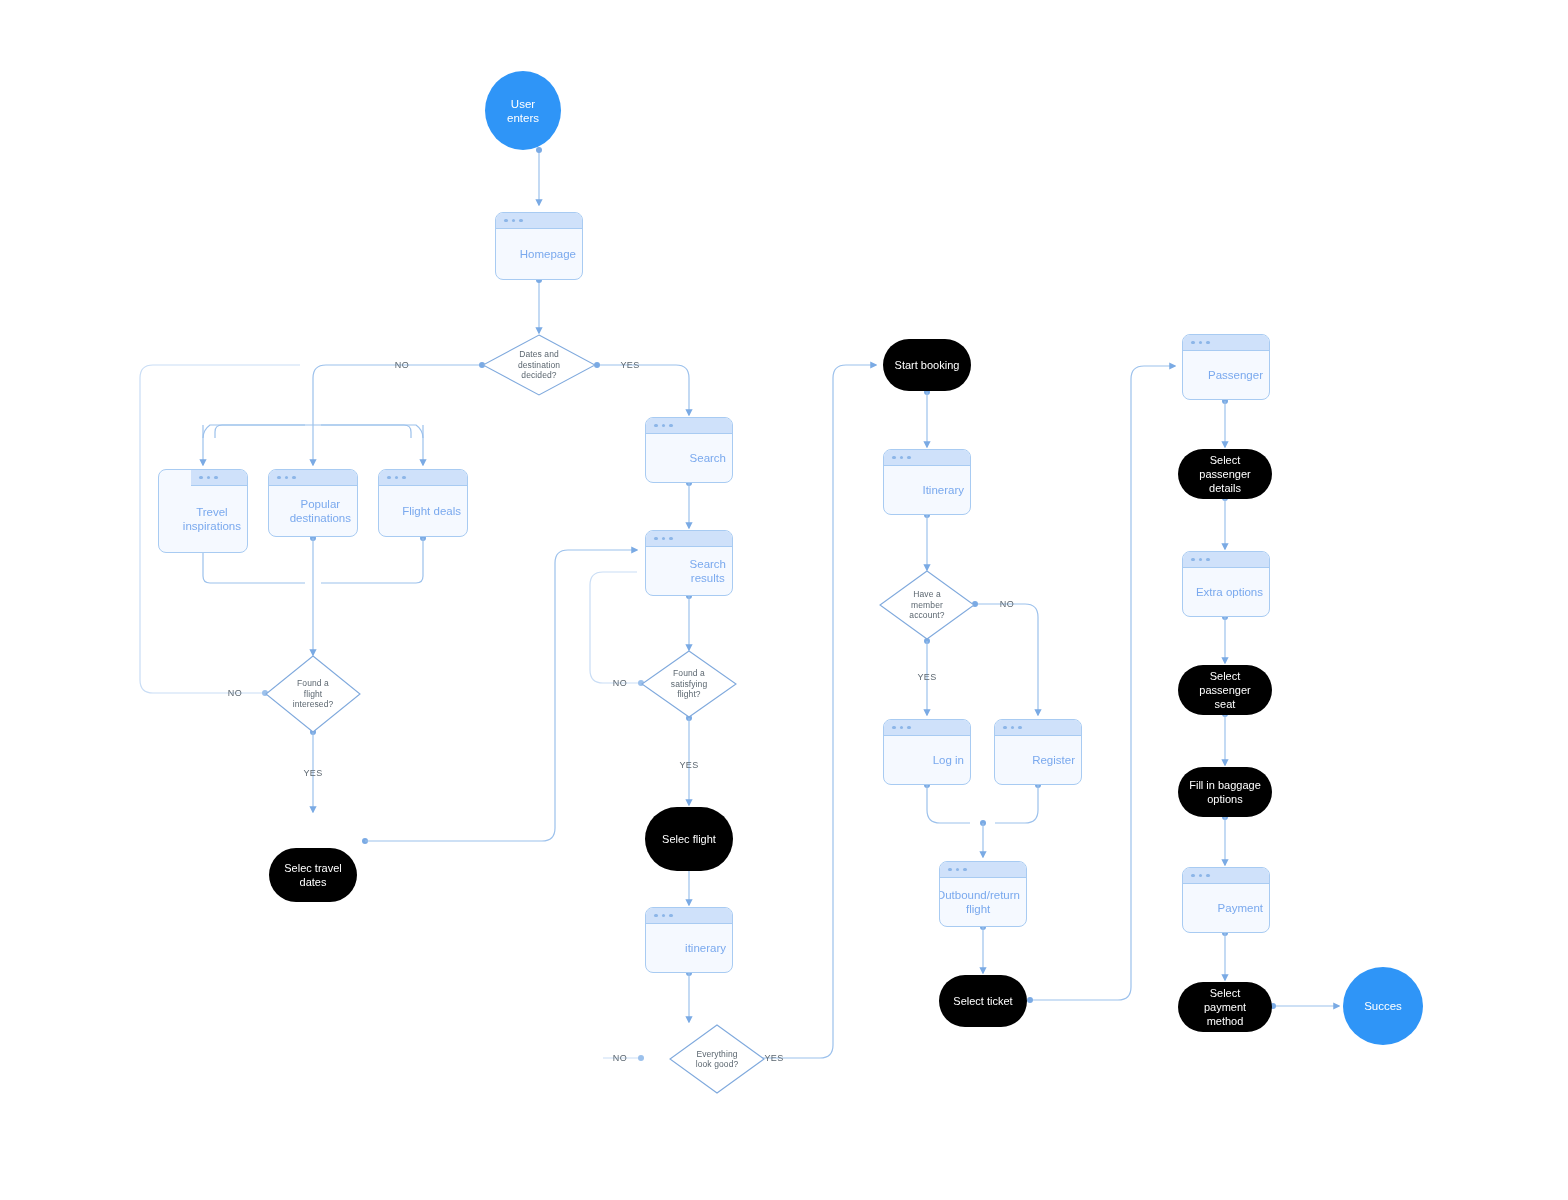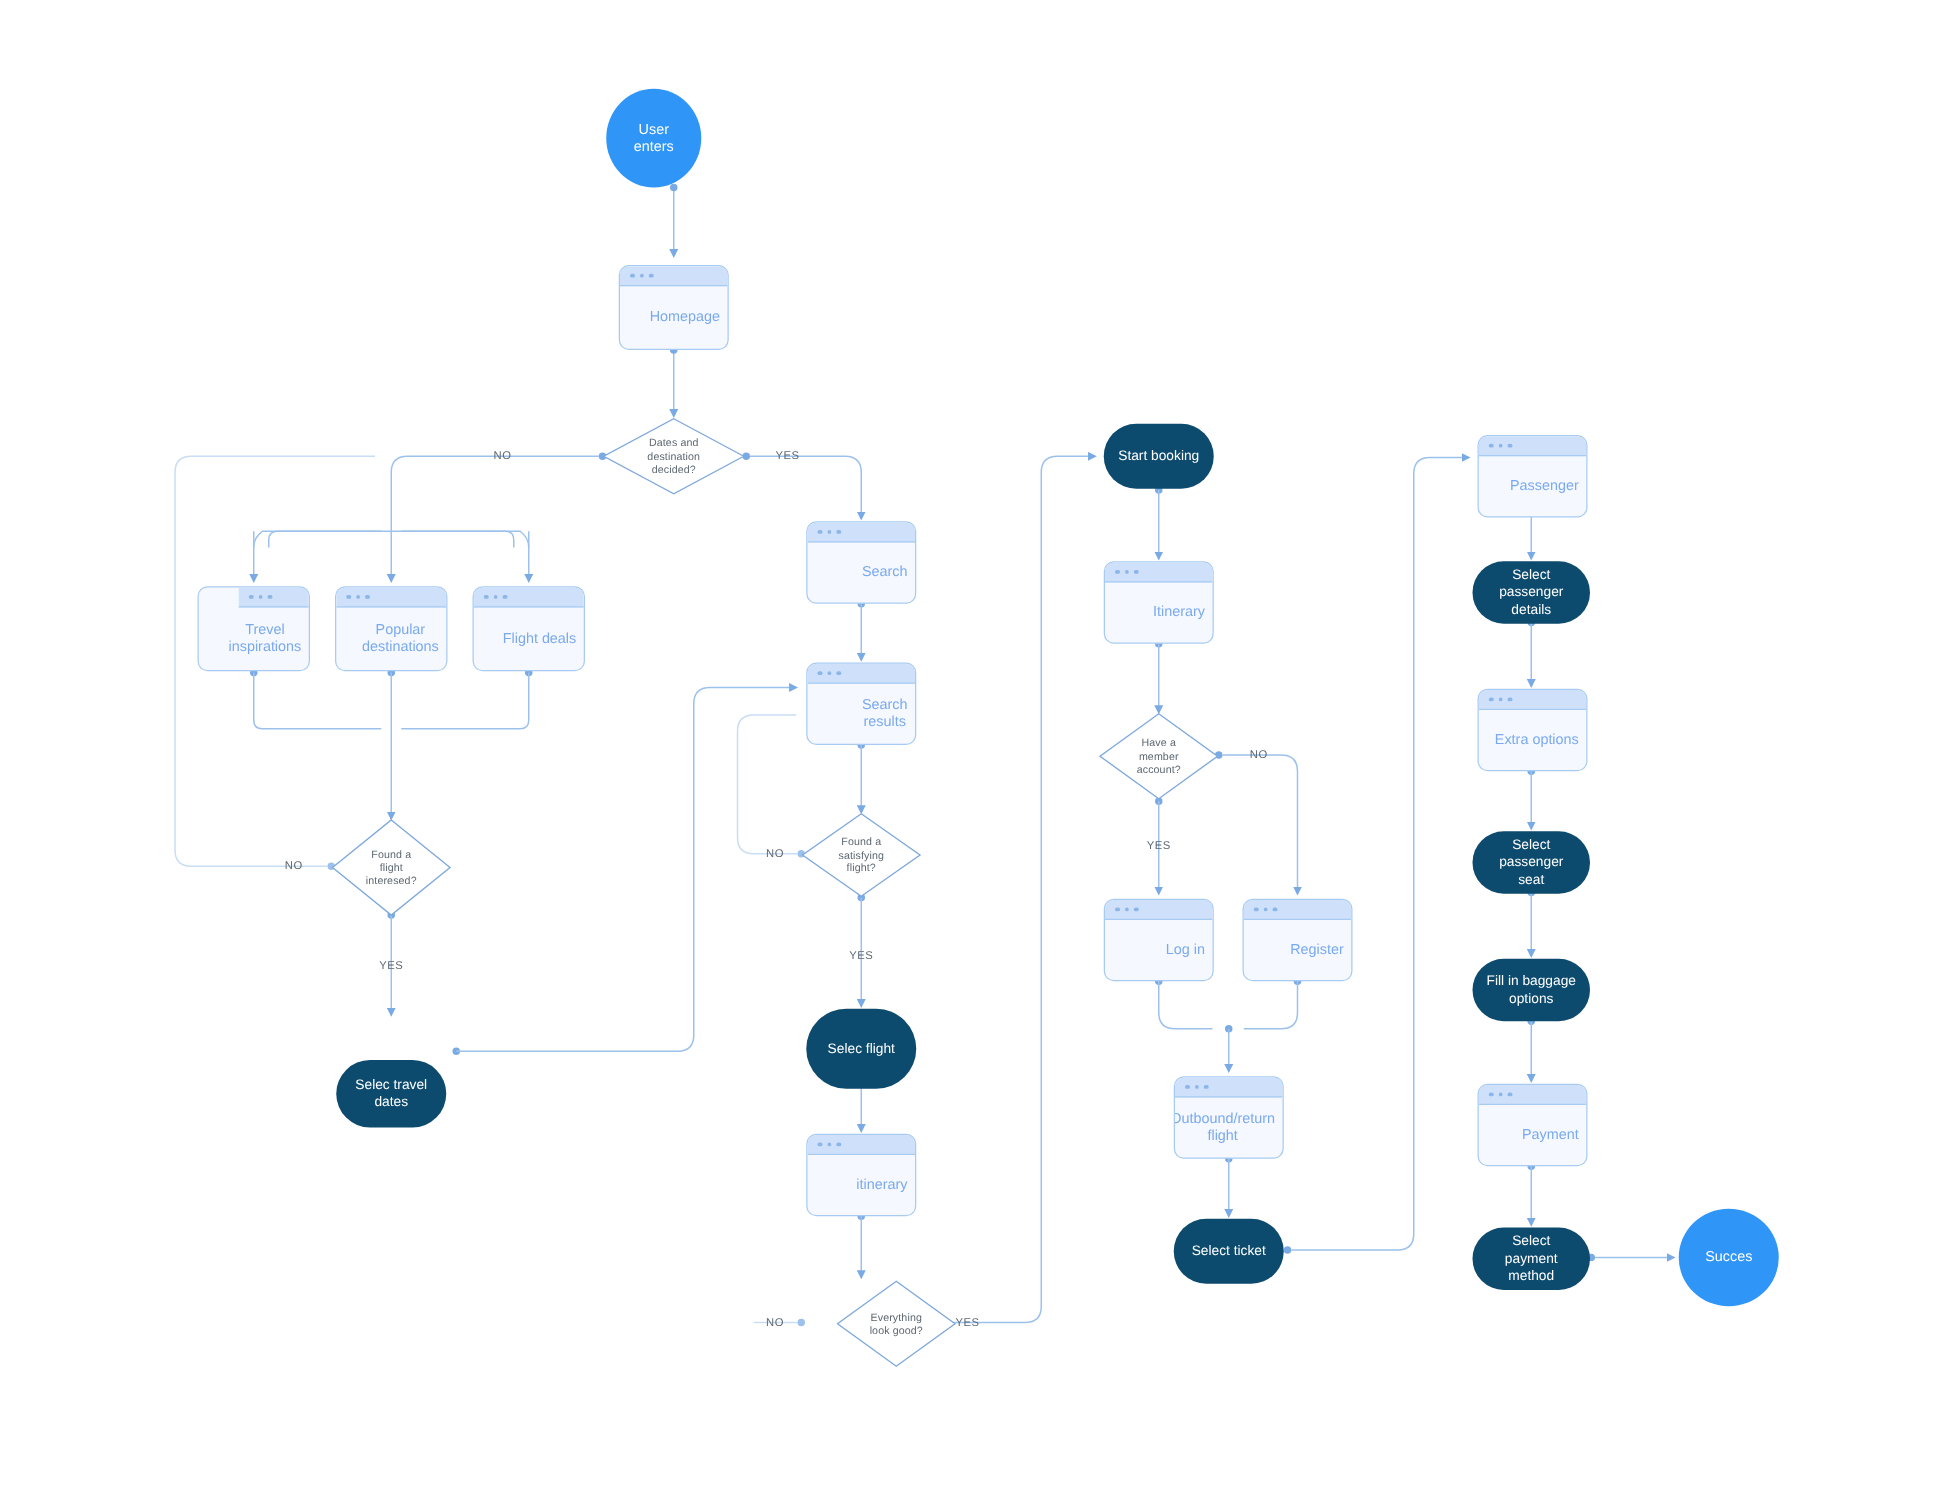--- a/index.html
+++ b/index.html
@@ -63,21 +63,21 @@
   }
   .win .label{
     color:#7aa9ee;
     font-size:11.5px;
     line-height:14px;
     text-align:center;
   }
 
   
   .pill{
-    background:#0c4a6e;
+    background:#000000;
     border-radius:44px;
     color:#ffffff;
     font-size:11px;
     line-height:14px;
     padding:4px 10px;
   }
 
   
   .circle{
     background:#2f95f7;
@@ -279,21 +279,21 @@
     <div class="shape">
       <svg viewBox="0 0 114 62" preserveAspectRatio="none">
           <polygon points="57,1 113,31 57,61 1,31" fill="#ffffff" stroke="#7fa9dd" stroke-width="1.1"></polygon>
         </svg>
     </div>
     <div class="label" style="white-space:pre-line">Dates and
 destination
 decided?</div>
   </div>
 
-  <div class="node win" style="left:158px;top:469px;width:90px;height:68px;padding-left:32px;">
+  <div class="node win" style="left:158px;top:469px;width:90px;height:84px;padding-left:32px;">
     <div class="bar">
       <i></i>
         <i></i>
         <i></i>
     </div>
     <div class="body">
       <span class="label" style="white-space:pre-line">Trevel
 inspirations</span>
     </div>
   </div>
@@ -453,21 +453,21 @@
     <div class="body">
       <span class="label" style="white-space:pre-line">Outbound/return
 flight</span>
     </div>
   </div>
 
   <div class="node pill" style="left:939px;top:975px;width:88px;height:52px;">
     <span style="white-space:pre-line">Select ticket</span>
   </div>
 
-  <div class="node win" style="left:1182px;top:334px;width:88px;height:66px;margin-top:14px;">
+  <div class="node win" style="left:1182px;top:334px;width:88px;height:66px;">
     <div class="bar">
       <i></i>
         <i></i>
         <i></i>
     </div>
     <div class="body">
       <span class="label" style="white-space:pre-line">Passenger</span>
     </div>
   </div>
 

